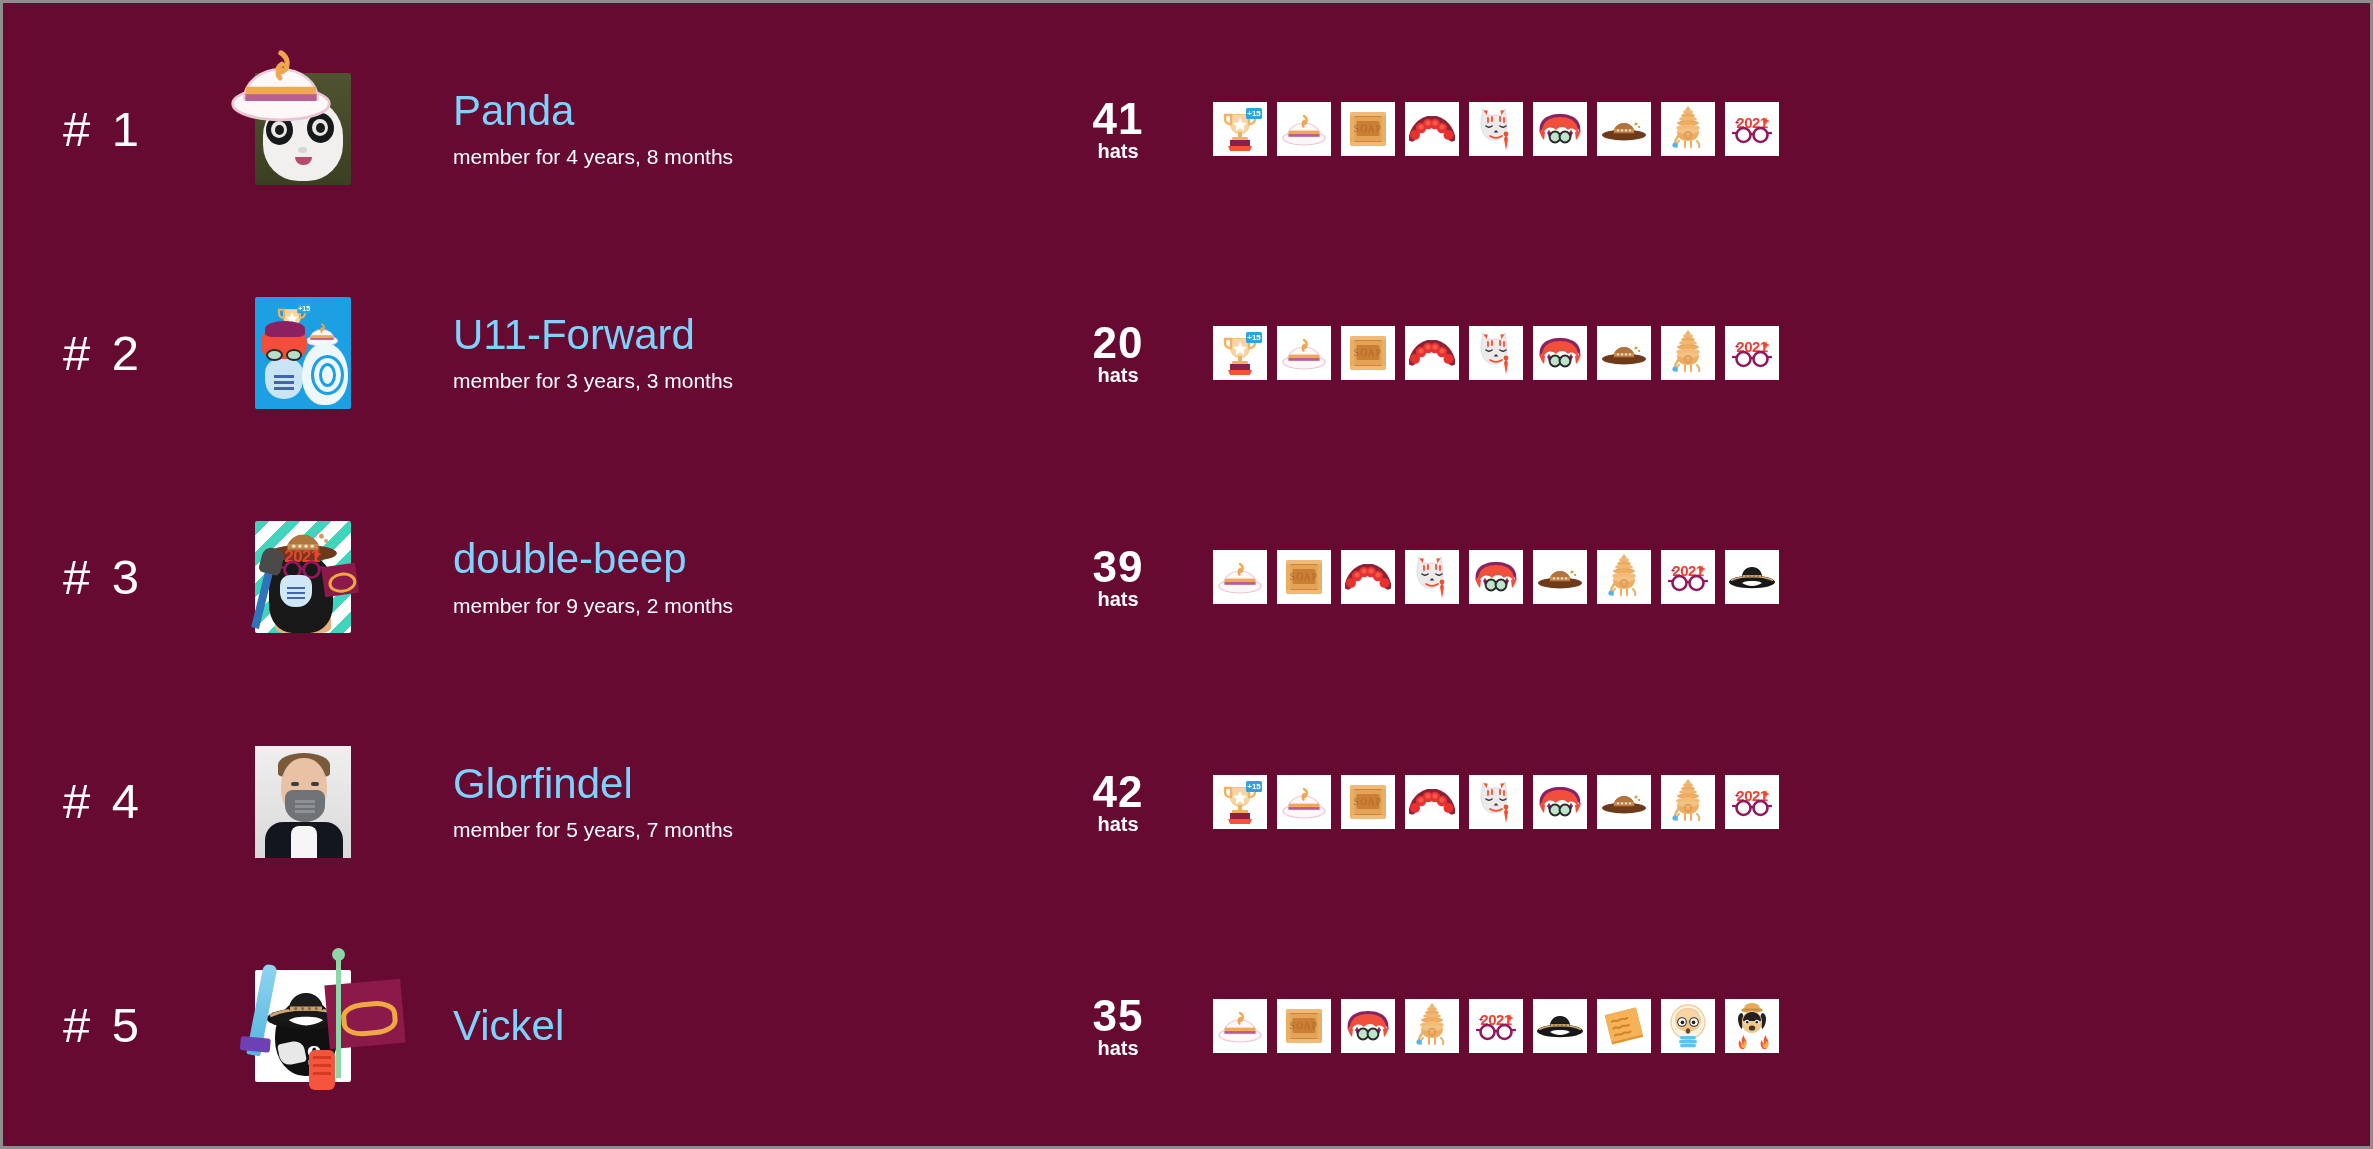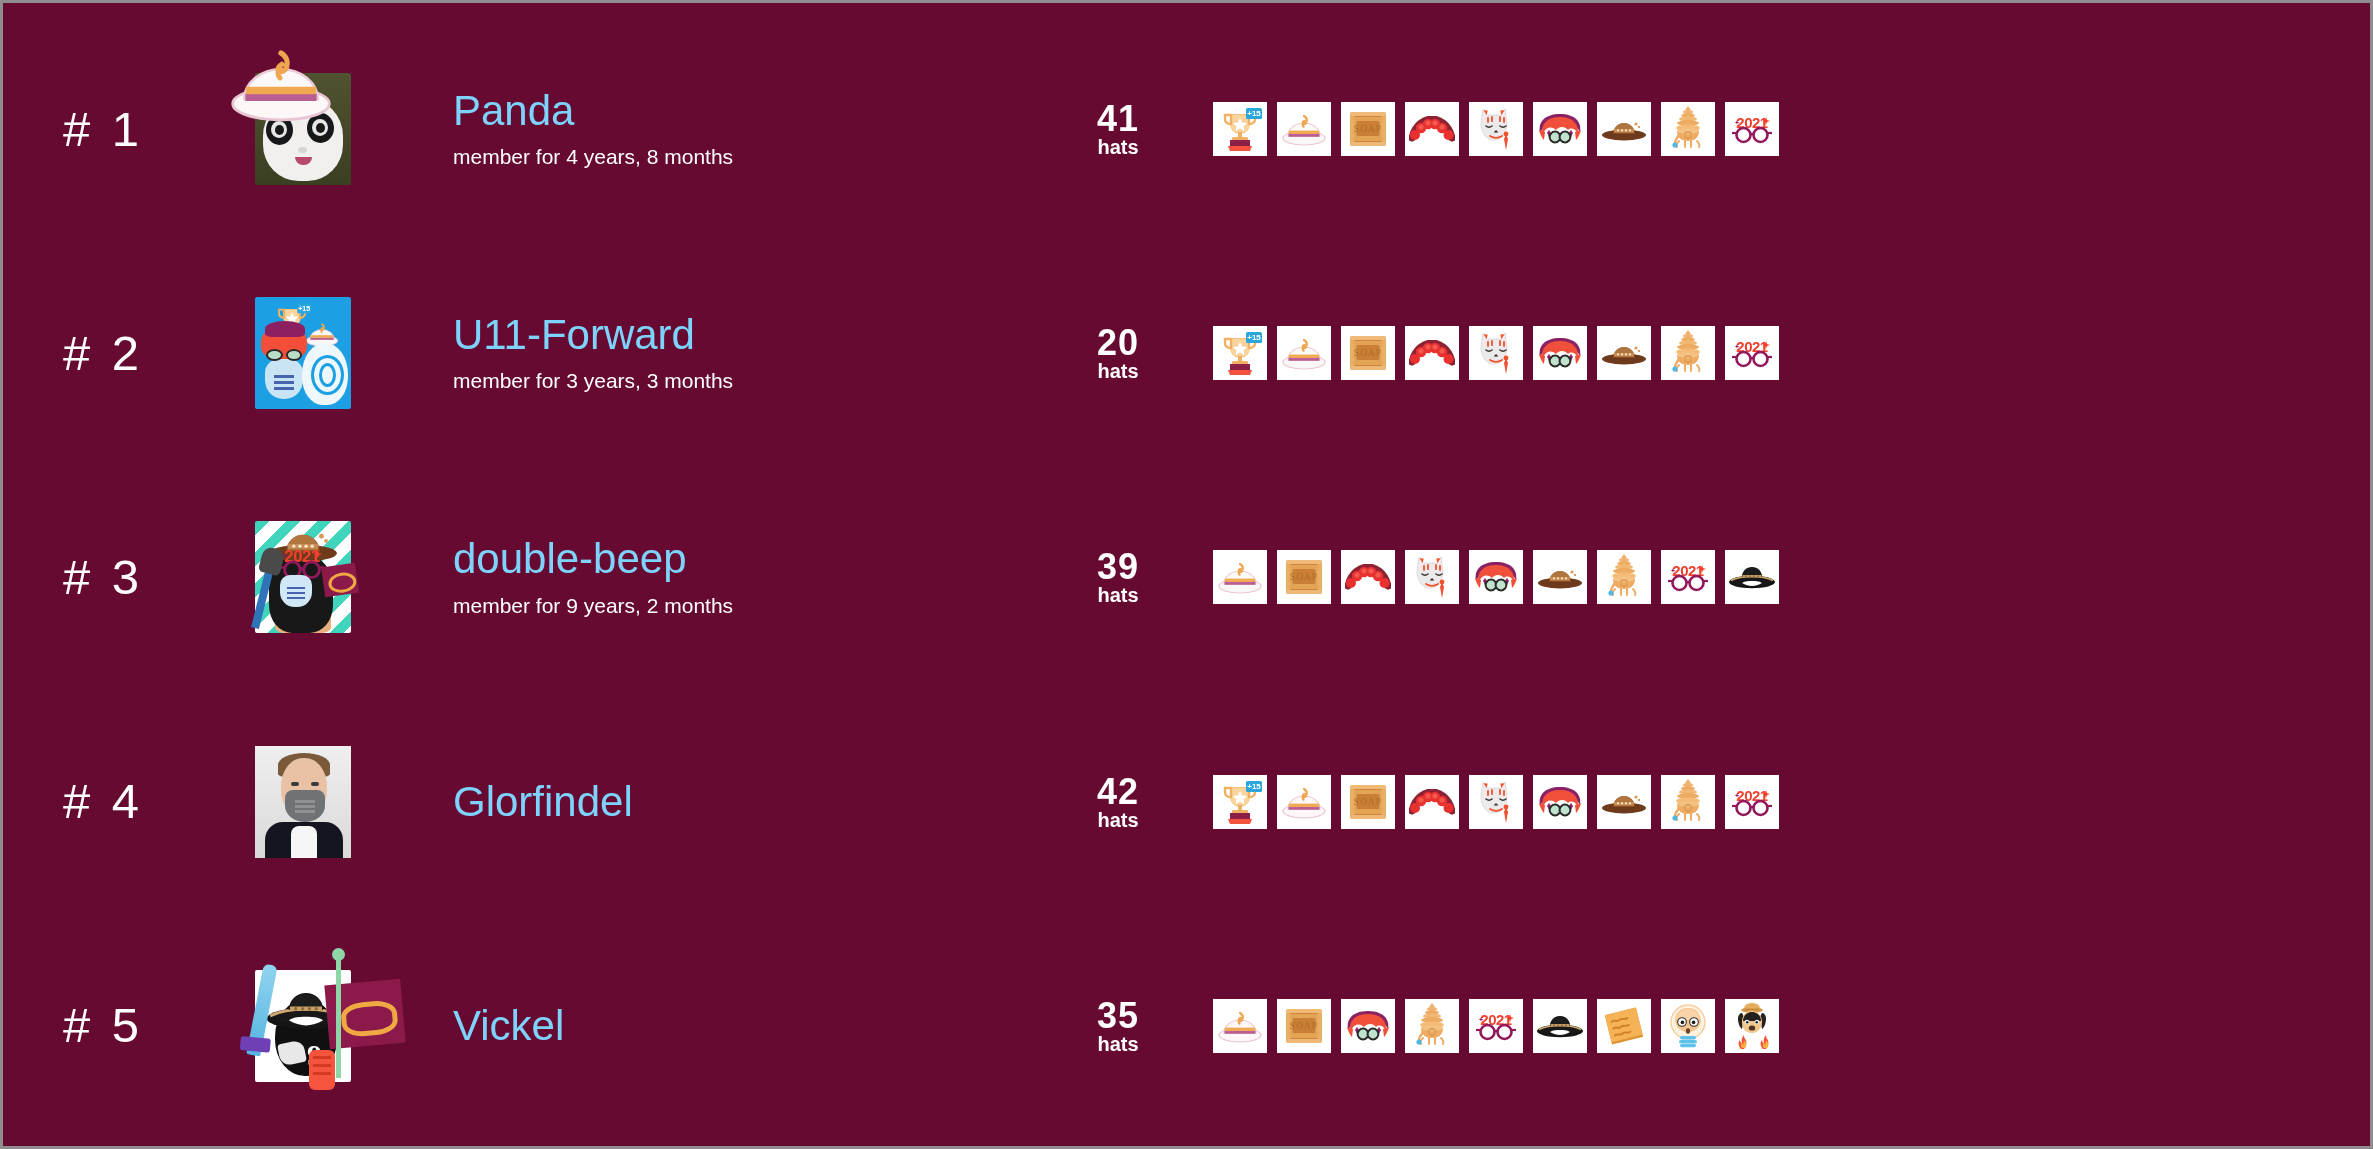--- a/index.html
+++ b/index.html
@@ -287,21 +287,21 @@
   }
 
   
   .count-cell {
     width: 150px;
     flex: 0 0 150px;
     text-align: center;
     color: #ffffff;
     line-height: 1;
   }
-  .count-num { font-size: 36px; font-weight: 700; letter-spacing: 1px; }
+  .count-num { font-size: 44px; font-weight: 700; letter-spacing: 1px; }
   .count-lbl { font-size: 20px; font-weight: 700; }
 
   
   .hats {
     flex: 1 1 auto;
     display: flex;
     gap: 10px;
     padding-left: 20px;
     align-items: center;
   }
@@ -953,20 +953,21 @@
       <div class="suit"></div>
             <div class="shirt"></div>
       <div class="gmask">
               <i></i>
             </div>
     </div>
         </div>
       </div>
       <div class="name-cell">
         <div class="username">Glorfindel</div>
+        <div class="membership">member for 5 years, 7 months</div>
       </div>
       <div class="count-cell">
         <div class="count-num">42</div>
         <div class="count-lbl">hats</div>
       </div>
       <div class="hats">
     <div class="hat" title="trophy-plus15-icon">
       <span>
     <svg width="46" height="46" viewBox="0 0 46 46">
       <path d="M13 8h20v10a10 10 0 0 1-20 0z" fill="#f6c178"></path>

